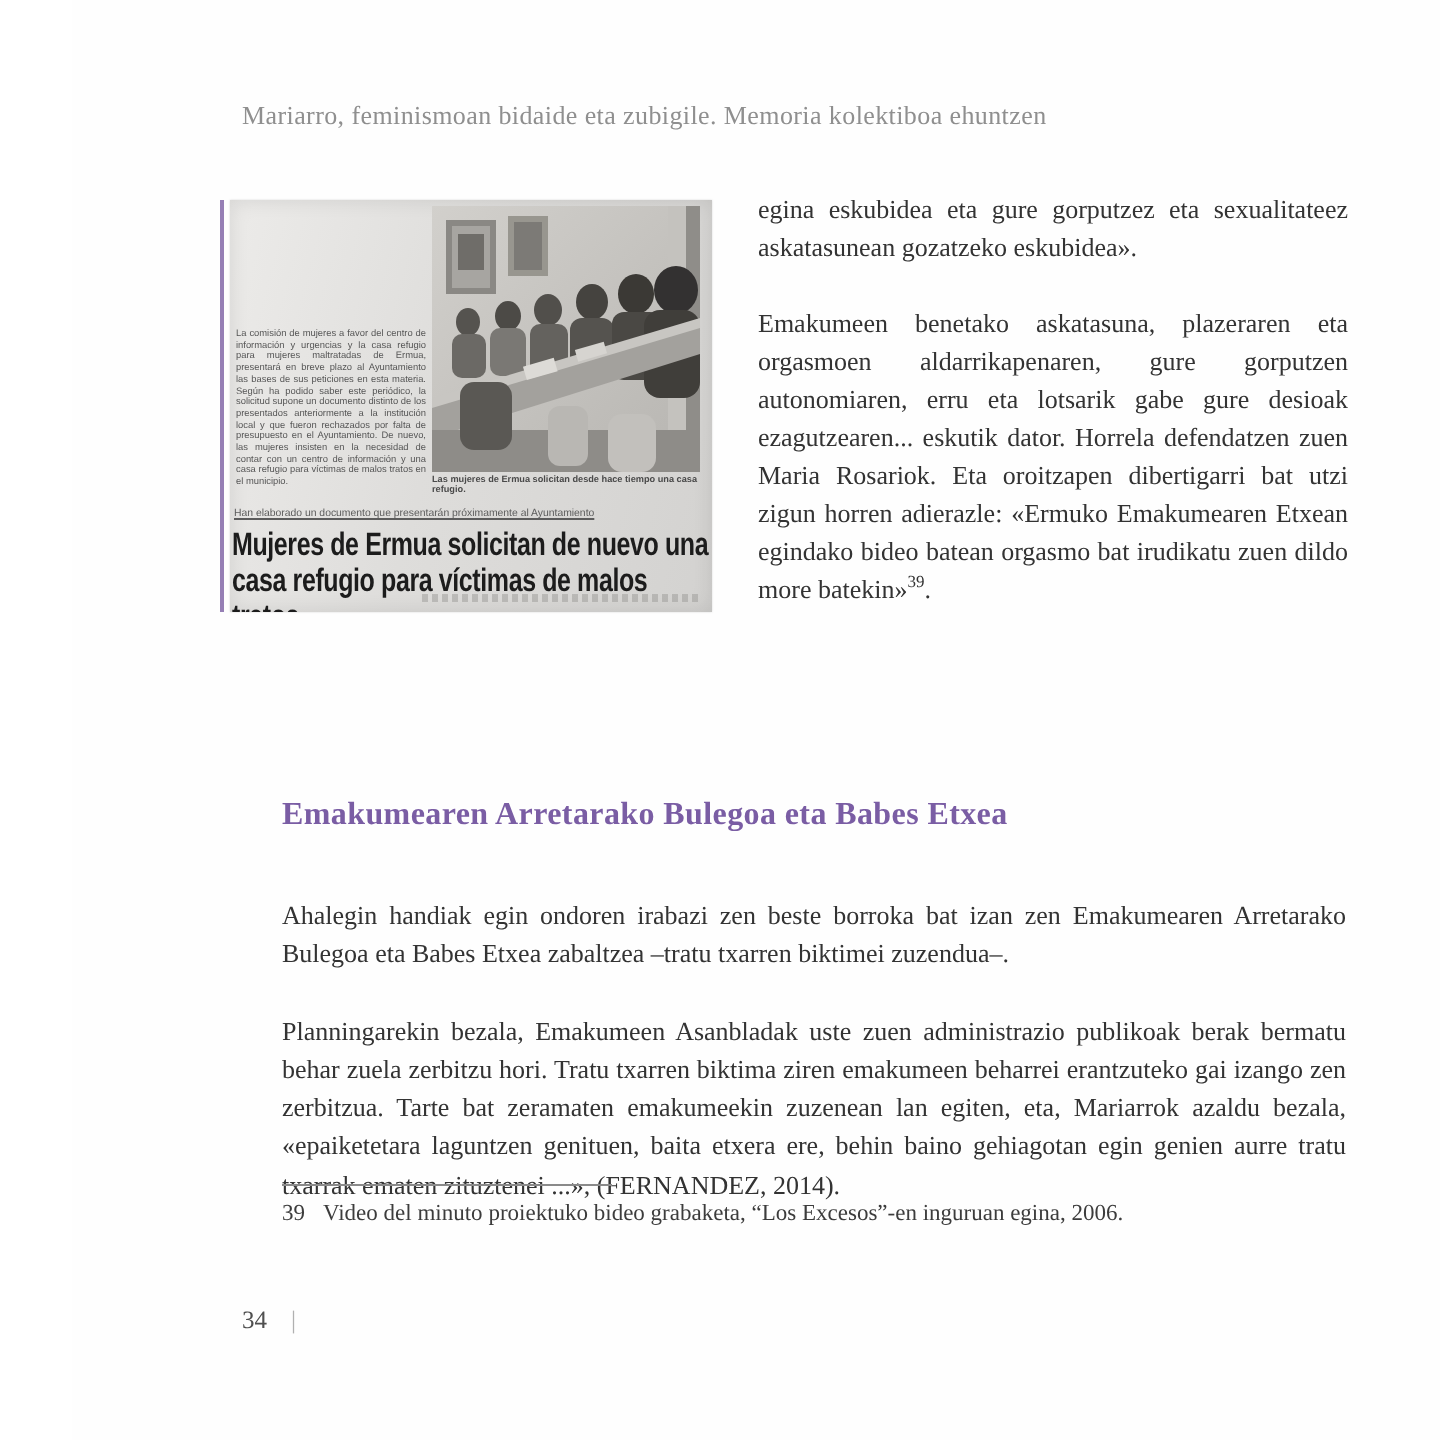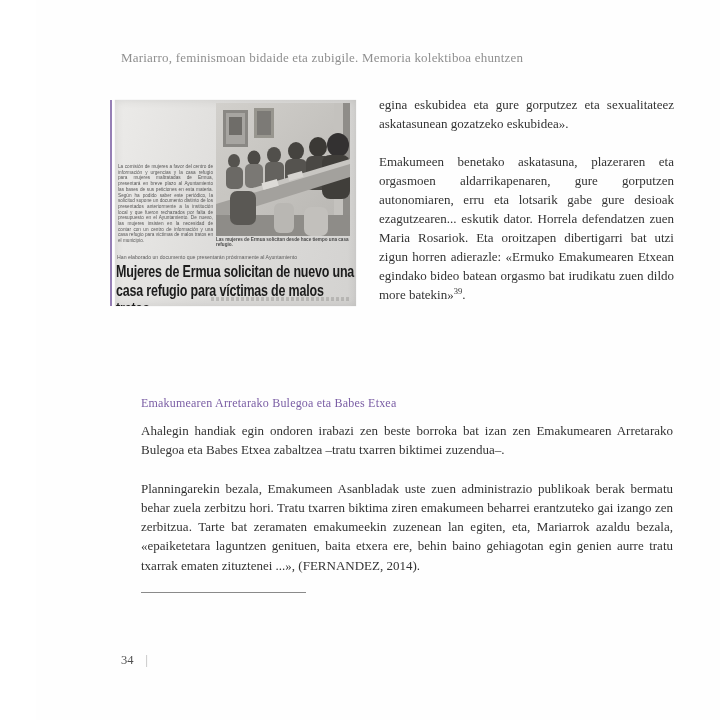--- a/index.html
+++ b/index.html
@@ -54,24 +54,24 @@
   
   .intro-col{
     position:absolute;left:343px;top:95px;width:295px;
     font-size:13px;line-height:19px;text-align:justify;color:#333;
   }
   .intro-col p{margin:0 0 19px 0;}
   sup.fnref{font-size:8.5px;line-height:0;vertical-align:super;}
   
   .section-heading{
     position:absolute;left:105px;top:386px;width:540px;
-    font-size:12px;font-weight:normal;color:#7a5da4;letter-spacing:.2px;
+    font-size:16px;font-weight:bold;color:#7a5da4;letter-spacing:.2px;
   }
   .section-body{
-    position:absolute;left:105px;top:421px;width:532px;
+    position:absolute;left:105px;top:448px;width:532px;
     font-size:13px;line-height:19.3px;text-align:justify;color:#333;
   }
   .section-body p{margin:0 0 19px 0;}
   .italic{}
   
   .footnote-rule{
     position:absolute;left:105px;top:592px;width:165px;height:1px;background:#8a8a8a;
   }
   .footnote{
     position:absolute;left:105px;top:600px;width:532px;
@@ -158,18 +158,21 @@
   </div>
 
   <h2 class="section-heading">Emakumearen Arretarako Bulegoa eta Babes Etxea</h2>
 
   <div class="section-body">
     <p>Ahalegin handiak egin ondoren irabazi zen beste borroka bat izan zen Emakumearen Arretarako Bulegoa eta Babes Etxea zabaltzea –tratu txarren biktimei zuzendua–.</p>
     <p><span class="italic">Planning</span><span>arekin bezala, Emakumeen Asanbladak uste zuen administrazio publikoak berak bermatu behar zuela zerbitzu hori. Tratu txarren biktima ziren emakumeen beharrei erantzuteko gai izango zen zerbitzua. Tarte bat zeramaten emakumeekin zuzenean lan egiten, eta, Mariarrok azaldu bezala, «epaiketetara laguntzen genituen, baita etxera ere, behin baino gehiagotan egin genien aurre tratu txarrak ematen zituztenei ...», (FERNANDEZ, 2014).</span></p>
   </div>
 
   <div class="footnote-rule"></div>
+  <div class="footnote">
+    <span class="fn-num">39</span><span class="italic">Video del minuto</span><span> proiektuko bideo grabaketa, “Los Excesos”-en inguruan egina, 2006.</span>
+  </div>
 
   <div class="page-number">
     <span>34</span><span class="divider">|</span>
   </div>
 
 </div>
 
 </body></html>

